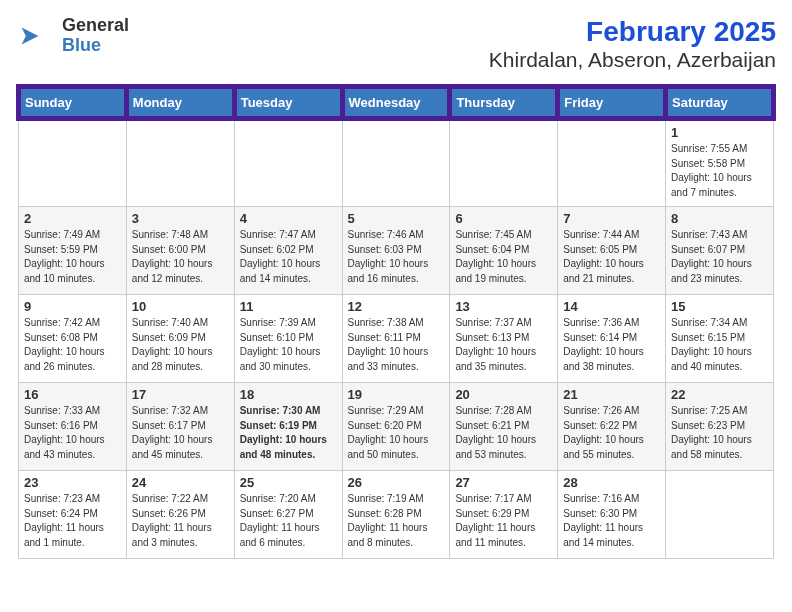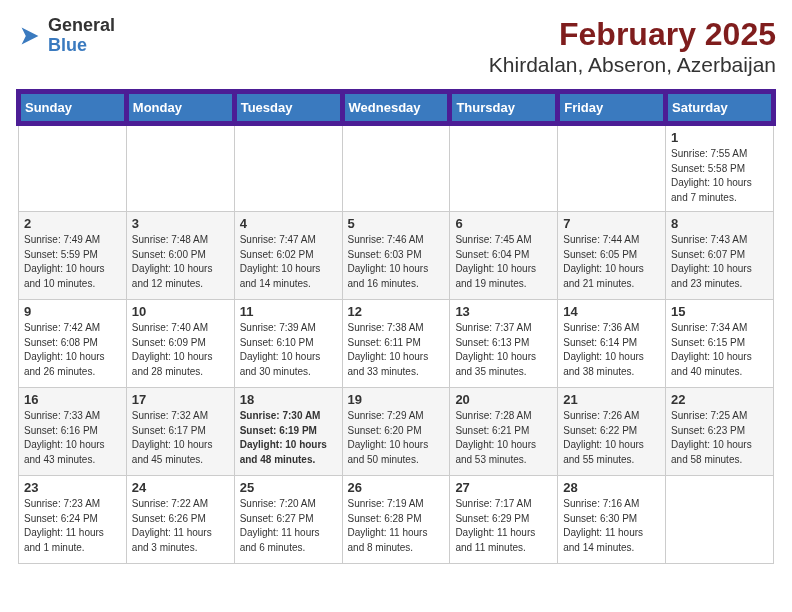--- a/index.html
+++ b/index.html
@@ -12,40 +12,40 @@
     }
     .header {
       display: flex;
       justify-content: space-between;
       align-items: flex-start;
       margin-bottom: 12px;
     }
     .logo {
       display: flex;
       align-items: center;
-      gap: 4px;
+      gap: 18px;
     }
     .logo-text {
       font-size: 18px;
       font-weight: bold;
       line-height: 1.1;
     }
     .logo-text .general { color: #333; }
     .logo-text .blue { color: #3a7abf; }
     .logo-arrow {
       width: 28px;
       height: 28px;
     }
     .title-block {
       text-align: right;
     }
     .title-block h1 {
-      font-size: 32px;
+      font-size: 28px;
       font-weight: bold;
-      color: #7f1d1d;
+      color: #1d4ed8;
     }
     .title-block h2 {
       font-size: 21px;
       font-weight: normal;
       color: #333;
     }
     .calendar {
       width: 100%;
       border-collapse: collapse;
       border: 1px solid #ccc;

